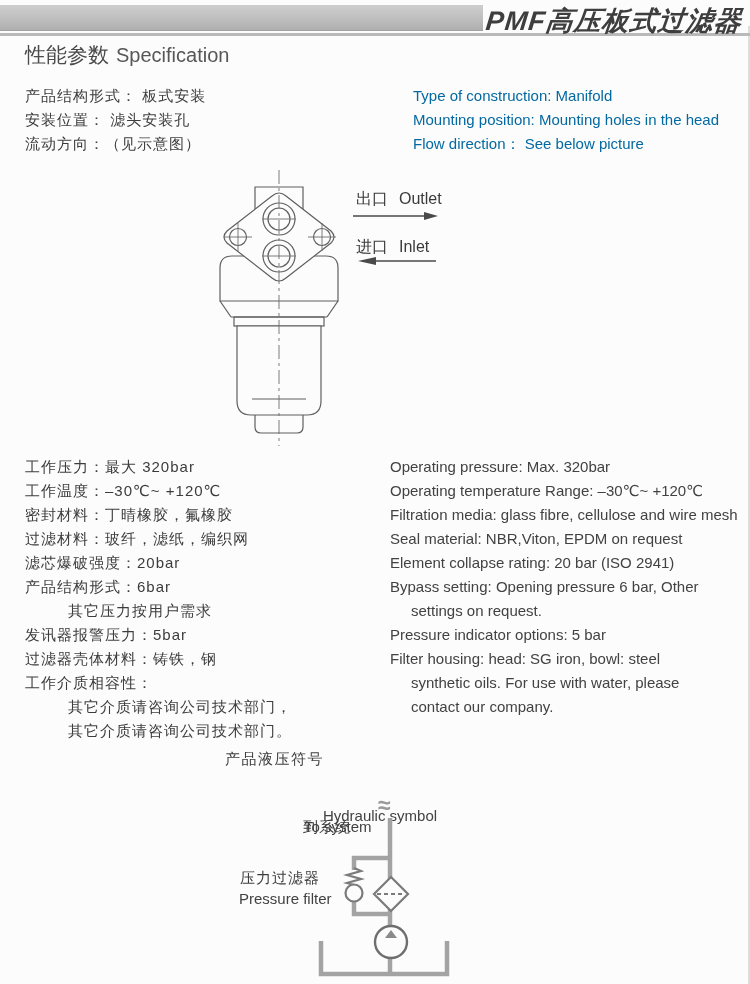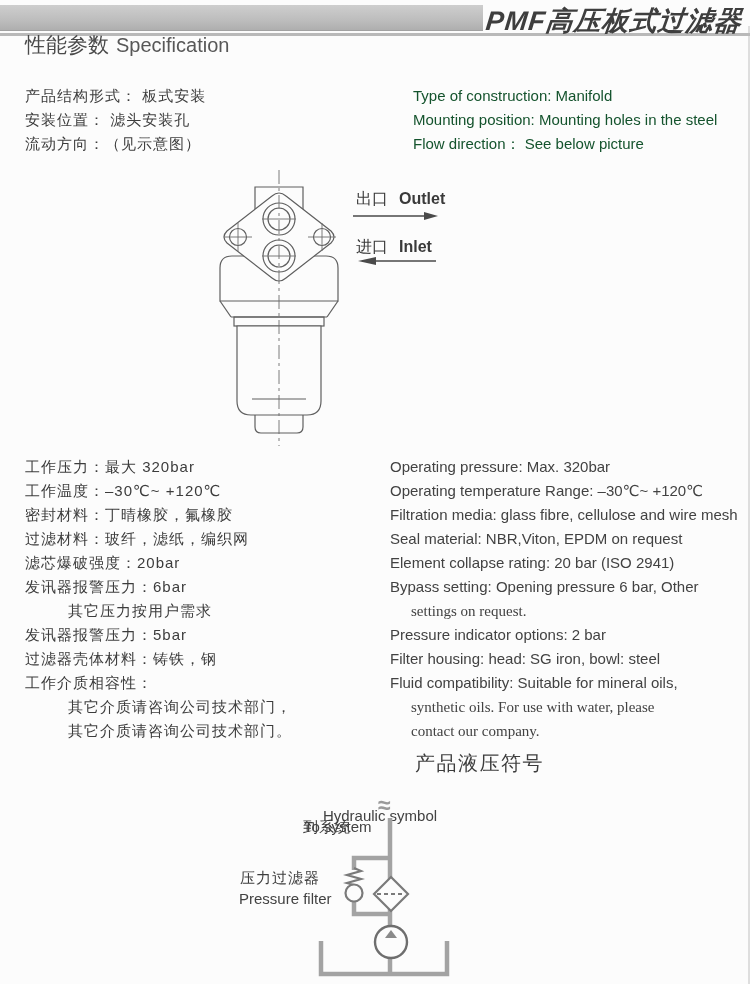--- a/index.html
+++ b/index.html
@@ -19,42 +19,42 @@
     border-bottom:1px solid #a2a2a2;
   }
   .header-rule { position:absolute; left:0; top:33px; width:750px; height:3px; background:#b9b9b9; }
   .header-title {
     position:absolute; right:8px; top:3px;
     font-size:27px; font-weight:bold; font-style:italic;
     transform:skewX(-6deg); color:#3e3e3e; letter-spacing:1px; white-space:nowrap;
   }
 
   
-  .section-heading { position:absolute; left:25px; top:31px; font-size:21px; color:#4a4a4a; white-space:nowrap; }
+  .section-heading { position:absolute; left:25px; top:41px; font-size:21px; color:#4a4a4a; white-space:nowrap; }
   .section-heading .en { font-size:20px; color:#575757; margin-left:7px; }
 
   
   .spec-block { position:absolute; font-size:15px; line-height:24px; white-space:nowrap; }
   .spec-block div { height:24px; }
   #top-zh { left:25px;  top:84px;  letter-spacing:1px; }
-  #top-en { left:413px; top:84px;  color:#14532d; }
+  #top-en { left:413px; top:84px;  color:#0369a1; }
   #mid-zh { left:25px;  top:455px; letter-spacing:1px; }
   #mid-en { left:390px; top:455px; color:#424242; }
   .ind-zh { padding-left:43px; }
-  .ind-en { padding-left:21px;font-family:Liberation Serif, serif; }
+  .ind-en { padding-left:21px; }
 
   
   .tech-svg { position:absolute; left:185px; top:168px; }
   .flow-label { position:absolute; font-size:16px; color:#3a3a3a; white-space:nowrap; }
-  .flow-label .en { margin-left:11px;font-weight:bold; }
+  .flow-label .en { margin-left:11px; }
   #outlet-label { left:356px; top:189px; }
   #inlet-label  { left:356px; top:237px; }
 
   
-  .hyd-title-zh { position:absolute; left:244px; width:300px; top:750px; text-align:right; font-size:20px; letter-spacing:1.5px; }
+  .hyd-title-zh { position:absolute; left:225px; width:300px; top:750px; text-align:left; font-size:15px; letter-spacing:1.5px; }
   .hyd-title-en { position:absolute; left:230px; width:300px; top:771px; text-align:center; font-size:15px; color:#424242;margin-top:36px; }
   .hyd-label { position:absolute; font-size:15px; white-space:nowrap; }
   #to-system-zh { left:303px; top:818px; letter-spacing:1px; }
   #to-system-en { left:304px; top:818px; color:#424242; }
   #pressure-filter-zh { left:240px; top:869px; letter-spacing:1px; }
   #pressure-filter-en { left:239px; top:890px; color:#424242; }
   .break-symbol { position:absolute; left:378px; top:792px; font-size:23px; font-weight:bold; color:#9a9a9a; }
   .hyd-svg { position:absolute; left:305px; top:812px; }
 </style>
 </head>
@@ -71,21 +71,21 @@
     <span class="zh">性能参数</span><span class="en">Specification</span>
   </div>
 
   <div class="spec-block" id="top-zh">
     <div>产品结构形式： 板式安装</div>
     <div>安装位置： 滤头安装孔</div>
     <div>流动方向：（见示意图）</div>
   </div>
   <div class="spec-block" id="top-en">
     <div>Type of construction:  Manifold</div>
-    <div>Mounting position: Mounting holes in the steel</div>
+    <div>Mounting position: Mounting holes in the head</div>
     <div>Flow direction： See below picture</div>
   </div>
 
   <svg class="tech-svg" width="290" height="285" viewBox="185 168 290 285">
     <g stroke="#5f5f5f" stroke-width="1.2" fill="none">
 
       <path d="M 255,210 V 187 H 303 V 210"></path>
 
       <path d="M 220,301 V 268 Q 220,256 232,256 H 326 Q 338,256 338,268 V 301 Z" fill="#fcfcfc"></path>
 
@@ -134,39 +134,38 @@
   <div class="flow-label" id="inlet-label">
     <span>进口</span><span class="en">Inlet</span>
   </div>
 
   <div class="spec-block" id="mid-zh">
     <div>工作压力：最大 320bar</div>
     <div>工作温度：–30℃~ +120℃</div>
     <div>密封材料：丁晴橡胶，氟橡胶</div>
     <div>过滤材料：玻纤，滤纸，编织网</div>
     <div>滤芯爆破强度：20bar</div>
-    <div>发讯器报警压力：6bar</div>
+    <div>产品结构形式：6bar</div>
     <div class="ind-zh">其它压力按用户需求</div>
     <div>发讯器报警压力：5bar</div>
     <div>过滤器壳体材料：铸铁，钢</div>
     <div>工作介质相容性：</div>
     <div class="ind-zh">其它介质请咨询公司技术部门，</div>
     <div class="ind-zh">其它介质请咨询公司技术部门。</div>
   </div>
   <div class="spec-block" id="mid-en">
     <div>Operating pressure: Max. 320bar</div>
     <div>Operating temperature Range: –30℃~ +120℃</div>
     <div>Filtration media: glass fibre, cellulose and wire mesh</div>
     <div>Seal material:  NBR,Viton, EPDM on request</div>
     <div>Element collapse rating: 20 bar (ISO 2941)</div>
     <div>Bypass setting: Opening pressure 6 bar, Other</div>
     <div class="ind-en">settings on request.</div>
-    <div>Pressure indicator options: 2 bar</div>
+    <div>Pressure indicator options: 5 bar</div>
     <div>Filter housing: head: SG iron, bowl: steel</div>
-    <div>Fluid compatibility: Suitable for mineral oils,</div>
     <div class="ind-en">synthetic oils. For use with water, please</div>
     <div class="ind-en">contact our company.</div>
   </div>
 
   <div class="hyd-title-zh">产品液压符号</div>
   <div class="hyd-title-en">Hydraulic symbol</div>
   <div class="hyd-label" id="to-system-zh">到系统</div>
   <div class="hyd-label" id="to-system-en">To system</div>
   <div class="hyd-label" id="pressure-filter-zh">压力过滤器</div>
   <div class="hyd-label" id="pressure-filter-en">Pressure filter</div>

